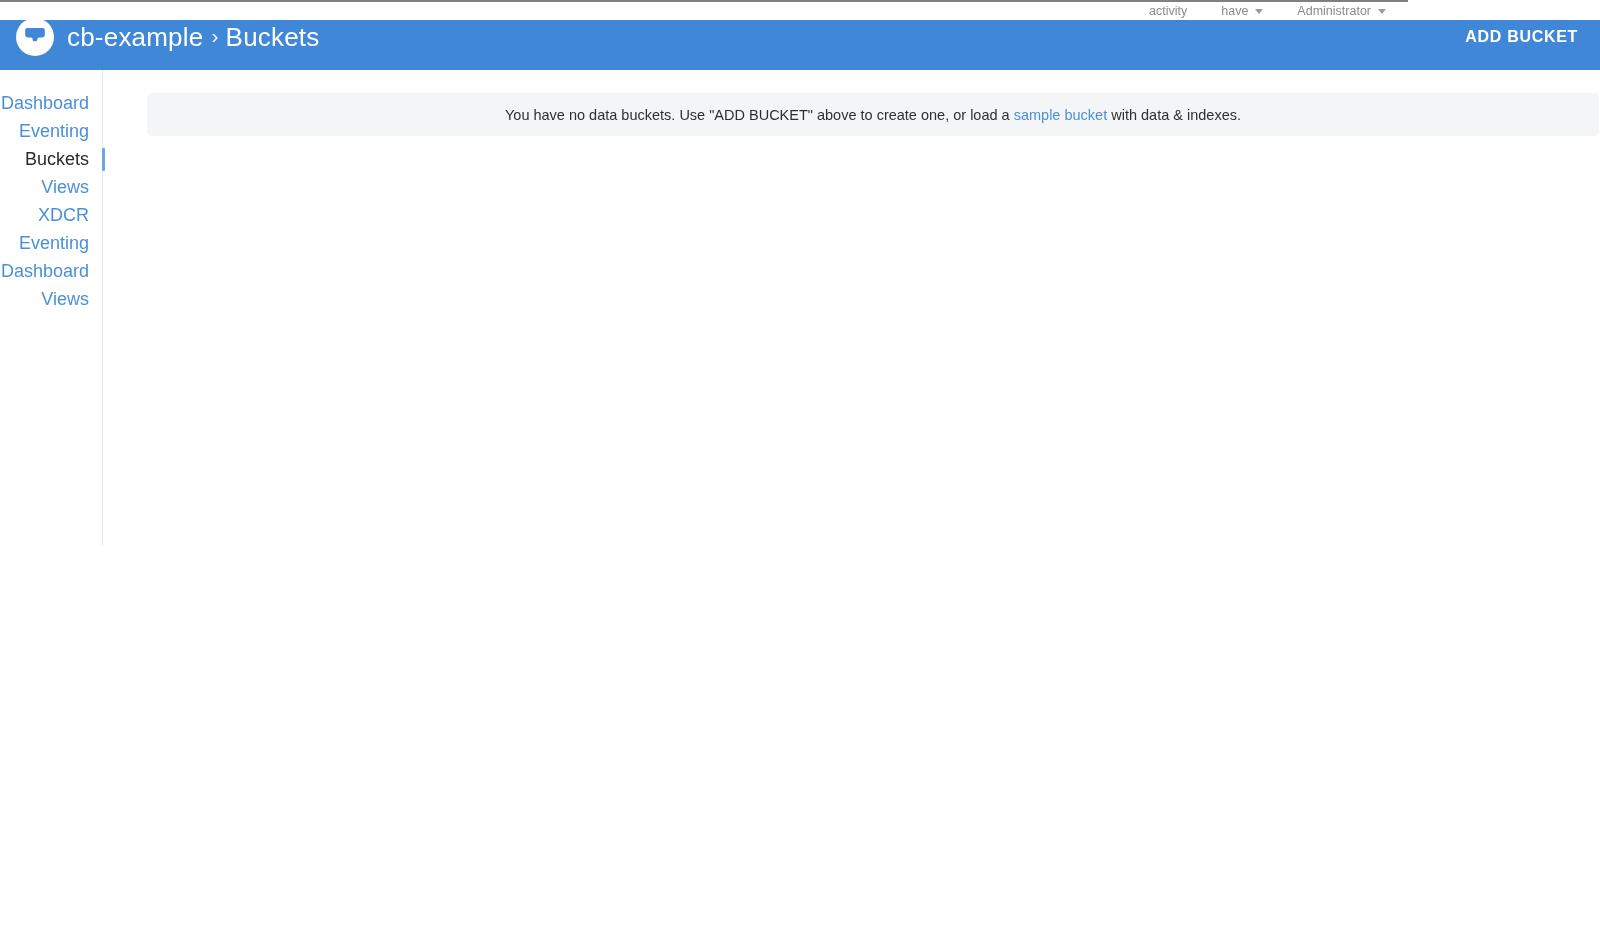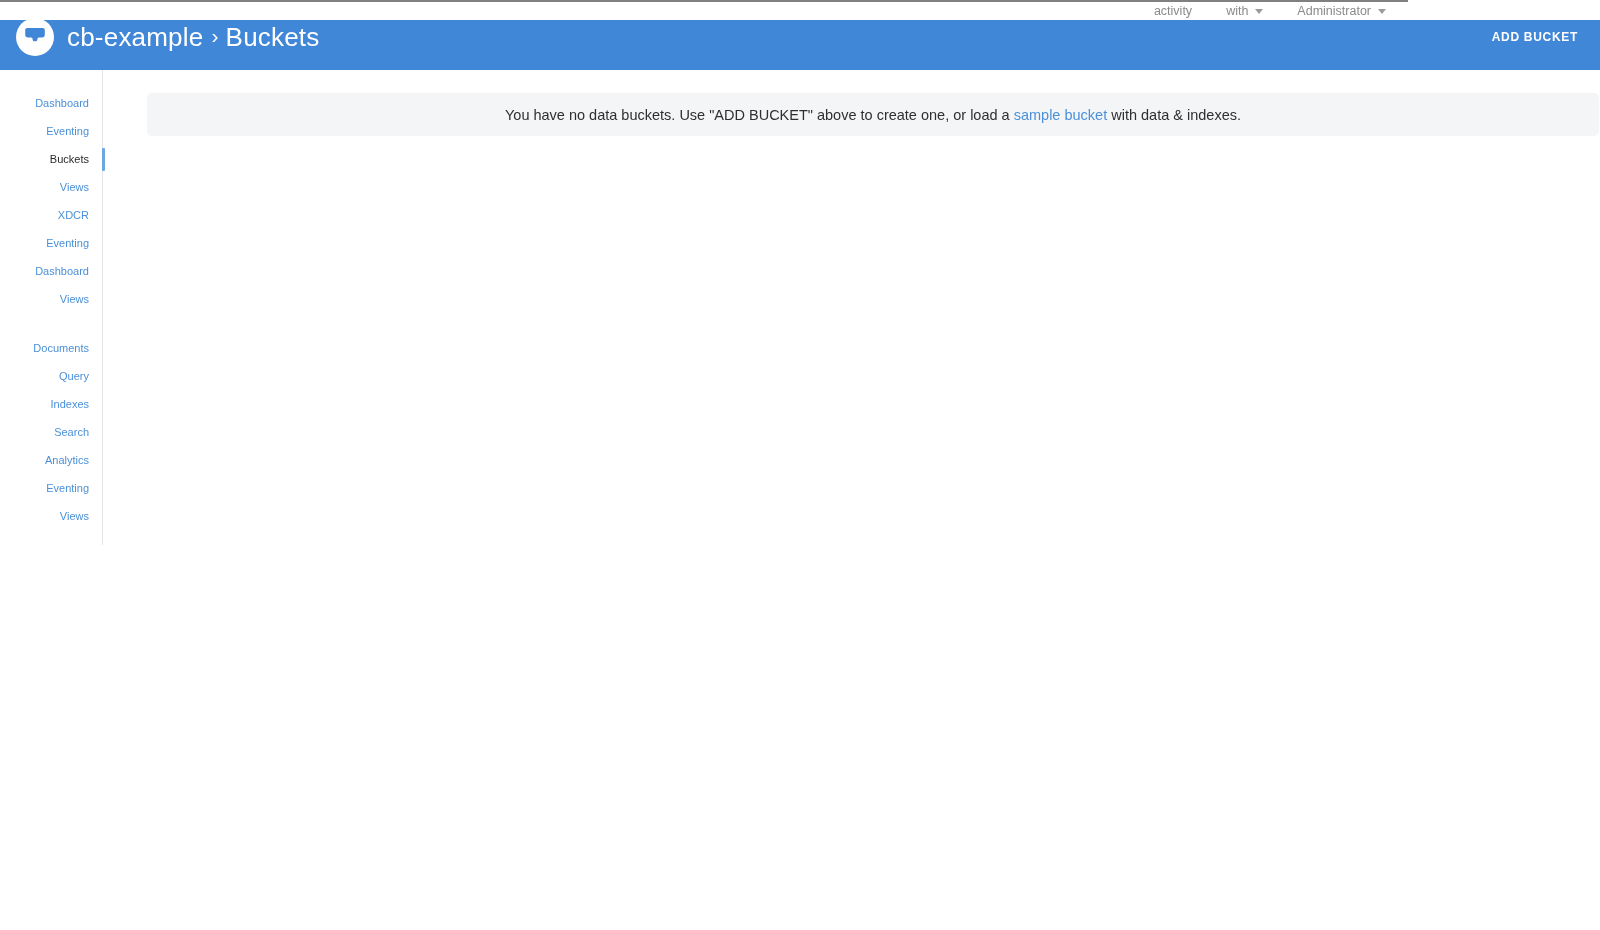--- a/index.html
+++ b/index.html
@@ -63,21 +63,21 @@
   .crumb-sep {
     margin:0 7px 0 8px;
     font-size:21px;
     font-weight:400;
     position:relative; top:-1px;
   }
   .crumb-current { }
   .header-spacer { flex:1 1 auto; }
   .add-bucket {
     color:#ffffff;
-    font-size:12px;
+    font-size:16px;
     font-weight:bold;
     letter-spacing:0.7px;
     background:transparent;
     border:none;
     cursor:pointer;
     font-family:"Liberation Sans", sans-serif;
     padding:4px 2px;
     white-space:nowrap;
   }
 
@@ -89,21 +89,21 @@
     padding-top:19px;
   }
   .nav-group { display:flex; flex-direction:column; }
   .nav-gap { height:21px; }
   .nav-item {
     position:relative;
     height:28px;
     line-height:28px;
     text-align:right;
     padding-right:13px;
-    font-size:11px;
+    font-size:18px;
     color:#4a90d9;
     cursor:pointer;
     white-space:nowrap;
   }
   .nav-item.active {
     color:#2b2b2b;
   }
   .nav-item.active::after {
     content:"";
     position:absolute;
@@ -138,21 +138,21 @@
   }
 </style>
 </head>
 <body>
 
 <div class="topbar">
   <div class="topbar-item">
     <span>activity</span>
   </div>
   <div class="topbar-item">
-    <span>with</span>
+    <span>have</span>
     <span class="caret"></span>
   </div>
   <div class="topbar-item">
     <span>Administrator</span>
     <span class="caret"></span>
   </div>
 </div>
 
 <div class="header">
 
@@ -201,43 +201,20 @@
     <div class="nav-item">
       <span>Dashboard</span>
     </div>
     <div class="nav-item">
       <span>Views</span>
     </div>
   </div>
 
   <div class="nav-gap"></div>
 
-  <div class="nav-group">
-    <div class="nav-item">
-      <span>Documents</span>
-    </div>
-    <div class="nav-item">
-      <span>Query</span>
-    </div>
-    <div class="nav-item">
-      <span>Indexes</span>
-    </div>
-    <div class="nav-item">
-      <span>Search</span>
-    </div>
-    <div class="nav-item">
-      <span>Analytics</span>
-    </div>
-    <div class="nav-item">
-      <span>Eventing</span>
-    </div>
-    <div class="nav-item">
-      <span>Views</span>
-    </div>
-  </div>
 
 </nav>
 
 <main class="main">
   <div class="empty-panel">
     <div class="empty-text">
       <span>You have no data buckets. Use "ADD BUCKET" above to create one, or load a </span><span class="link">sample bucket</span><span> with data &amp; indexes.</span>
     </div>
   </div>
 </main>

